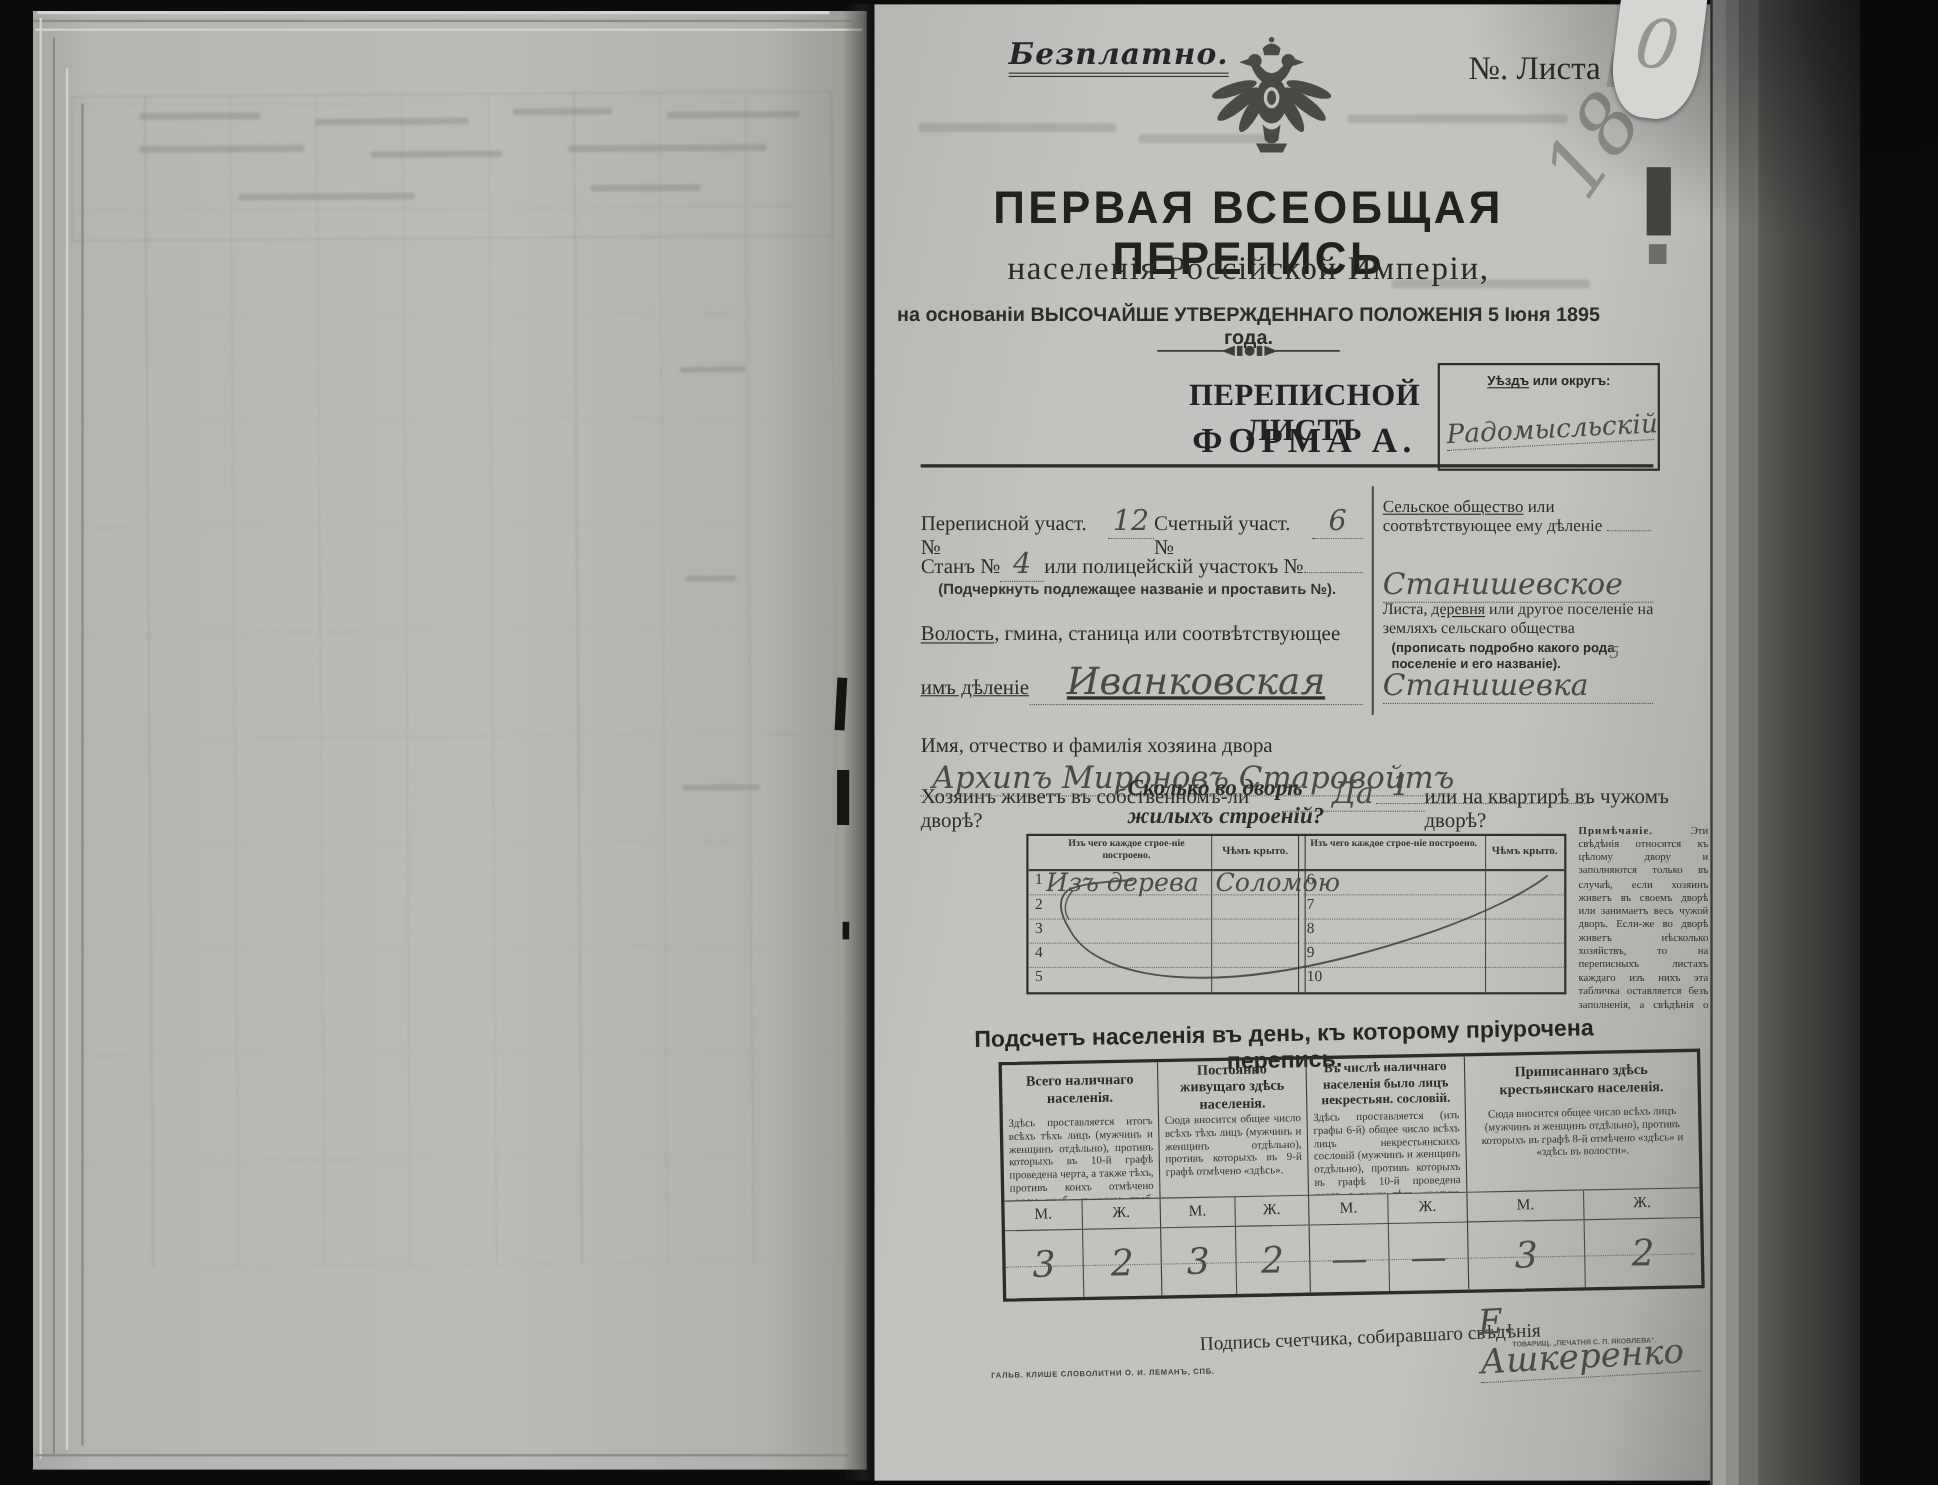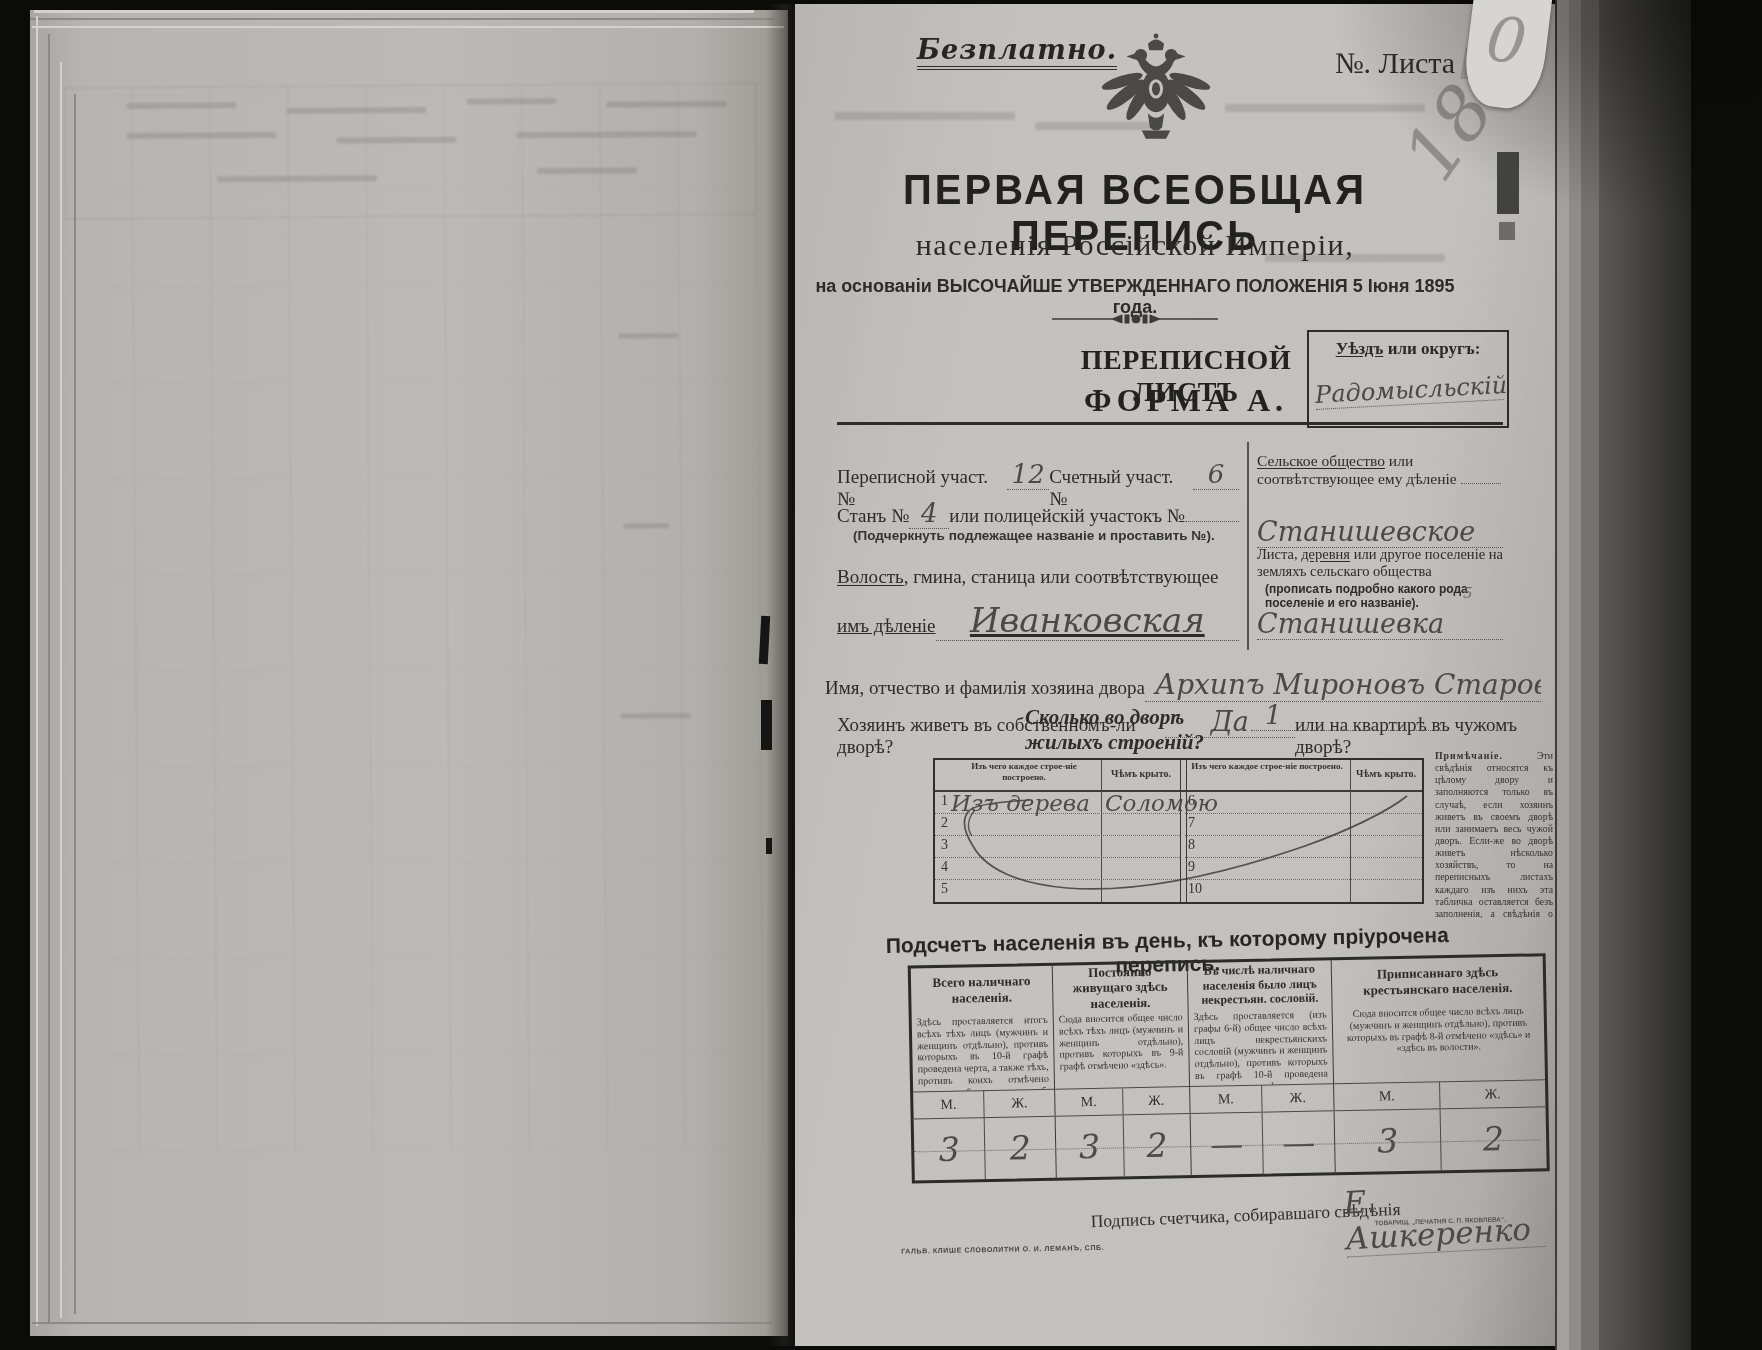--- a/index.html
+++ b/index.html
@@ -217,21 +217,21 @@
           <rect x="93" y="3" width="4" height="8"></rect>
           <polygon points="110,7 100,3 100,11"></polygon>
           <line x1="110" y1="7" x2="168" y2="7" stroke-width="1.5"></line>
         </g>
       </svg>
     </div>
 
     <div class="formtitle1">ПЕРЕПИСНОЙ ЛИСТЪ</div>
     <div class="formtitle2">ФОРМА А.</div>
     <div class="box" style="left:512px;top:326px;width:198px;height:94px;">
-      <span class="lbl" style="font-size:17px;font-family:Liberation Serif, serif;"><span class="u">Уѣздъ</span><span> или округъ:</span></span>
+      <span class="lbl" style="font-size:12px;"><span class="u">Уѣздъ</span><span> или округъ:</span></span>
       <span class="hw dots" style="position:absolute;left:6px;top:44px;width:188px;font-size:24px;transform:rotate(-3deg);">Радомысльскій</span>
     </div>
     <div class="rowrule"></div>
     <div class="vdiv"></div>
 
     <div class="row lab19" style="left:42px;top:455px;width:402px;">
       <span>Переписной участ. №</span>
       <span class="hw dots hwv ctr" style="min-width:42px;">12</span>
       <span>Счетный участ. №</span>
       <span class="hw dots hwv ctr" style="min-width:46px;">6</span>
@@ -255,21 +255,21 @@
       <span class="u">Сельское общество</span><span> или соотвѣтствующее ему дѣленіе</span>
       <span class="dots" style="display:inline-block;width:40px;height:12px;"></span>
     </div>
     <div class="abs hw dots" style="left:462px;top:492px;width:246px;font-size:27px;margin-top:20px;">Станишевское</div>
     <div class="abs" style="left:462px;top:542px;width:248px;font-size:14.5px;">
       <span>Листа, </span><span class="u">деревня</span><span> или другое поселеніе на земляхъ сельскаго общества</span>
     </div>
     <div class="abs sans b" style="left:470px;top:578px;width:238px;font-size:12px;font-weight:bold;">(прописать подробно какого рода поселеніе и его названіе).</div>
     <div class="abs hw dots" style="left:462px;top:604px;width:246px;font-size:27px;">Станишевка</div>
 
-    <div class="row lab19" style="left:30px;top:664px;width:716px;">
+    <div class="row lab19" style="left:42px;top:664px;width:716px;flex-direction:column;">
       <span>Имя, отчество и фамилія хозяина двора</span>
       <span class="hw dots" style="flex:1;font-size:28px;padding-left:10px;white-space:nowrap;overflow:hidden;">Архипъ Мироновъ Старовойтъ</span>
     </div>
     <div class="abs hw" style="left:668px;top:580px;font-size:15px;color:#6b6a65;">5</div>
     <div class="row lab19" style="left:42px;top:702px;width:716px;">
       <span>Хозяинъ живетъ въ собственномъ-ли дворѣ?</span>
       <span class="hw dots ctr" style="min-width:130px;font-size:27px;">Да</span>
       <span>или на квартирѣ въ чужомъ дворѣ?</span>
       <span class="dots" style="flex:1;height:18px;"></span>
     </div>

